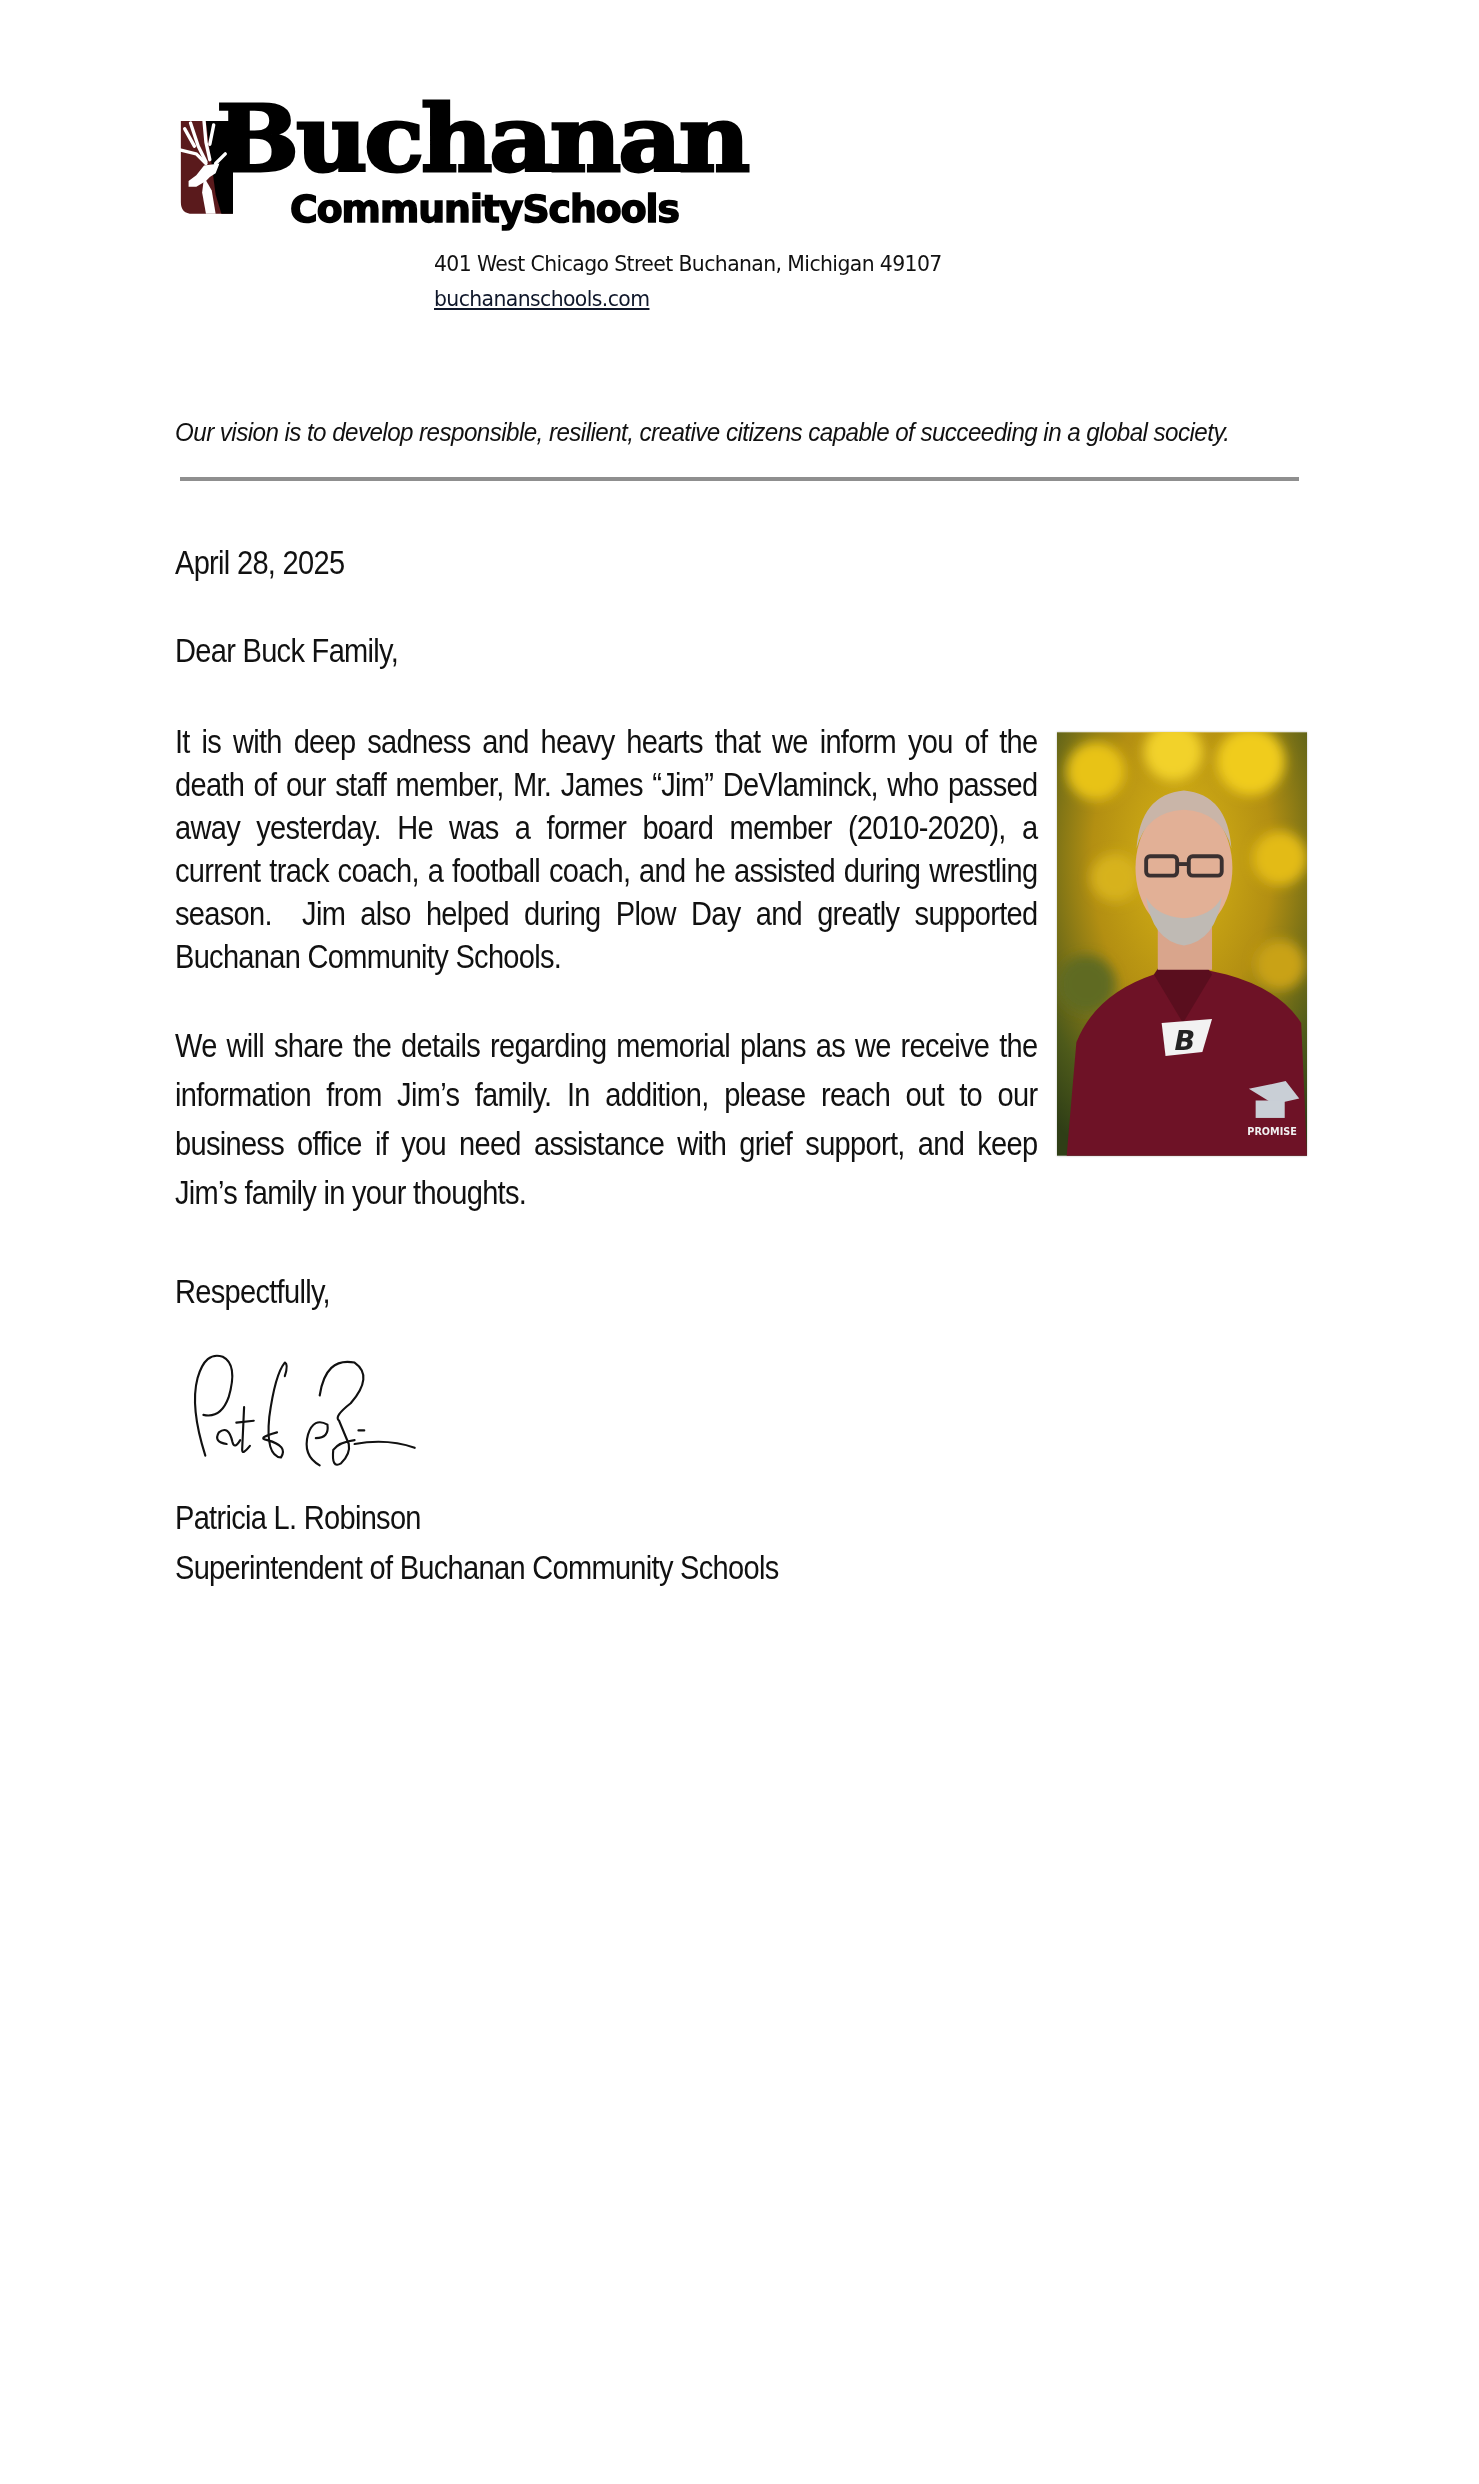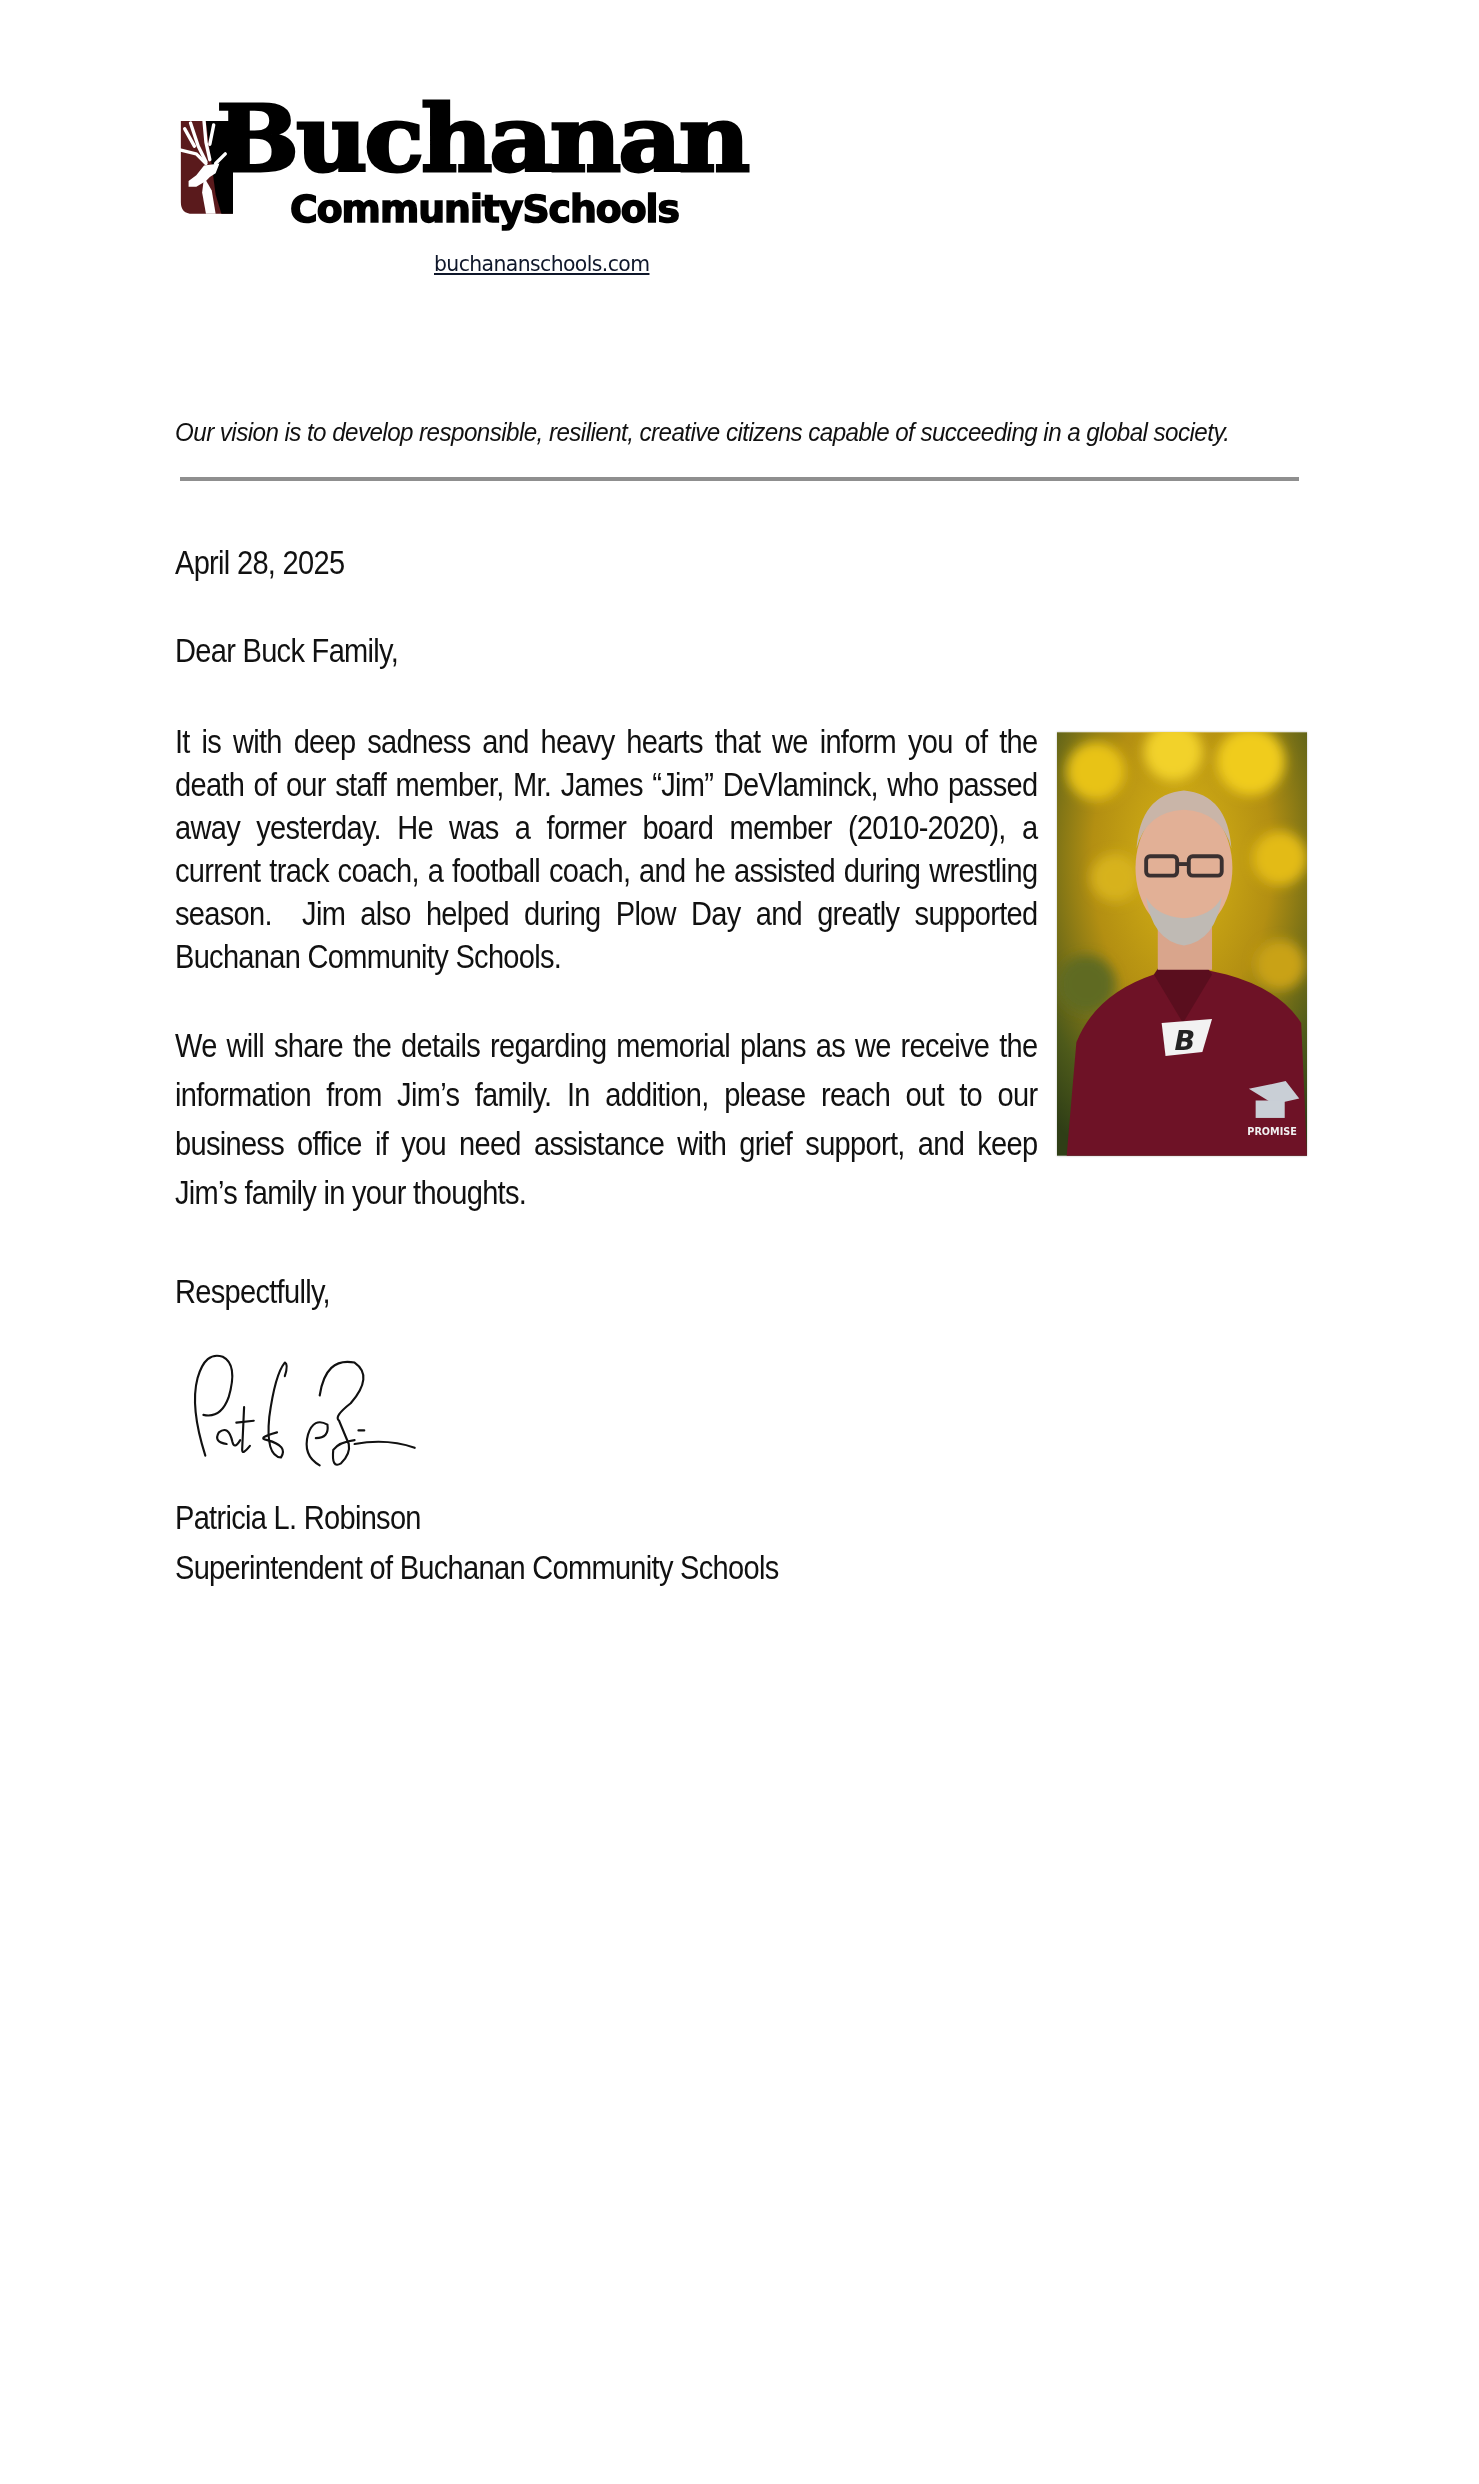--- a/index.html
+++ b/index.html
@@ -197,20 +197,21 @@
     </g>
     <path d="M28 50 L44 48 L40 58 L34 62 L30 66 L20 72 L12 72 L12 66 L20 60 Z" fill="#fff"></path>
     <path d="M28 62 L36 76 L40 100 L30 100 L26 78 Z" fill="#fff"></path>
   </svg>
   <span class="wordmark-main">Buchanan</span>
   <span class="registered">®</span>
   <span class="wordmark-sub">CommunitySchools</span>
 </div>
 
 <div class="contact">
+  <div>401 West Chicago Street Buchanan, Michigan 49107</div>
   <div><a>buchananschools.com</a></div>
 </div>
 
 <div class="vision">Our vision is to develop responsible, resilient, creative citizens capable of succeeding in a global society.</div>
 
 <div class="rule"></div>
 
 <div class="letter-text date">April 28, 2025</div>
 <div class="letter-text salutation">Dear Buck Family,</div>
 

